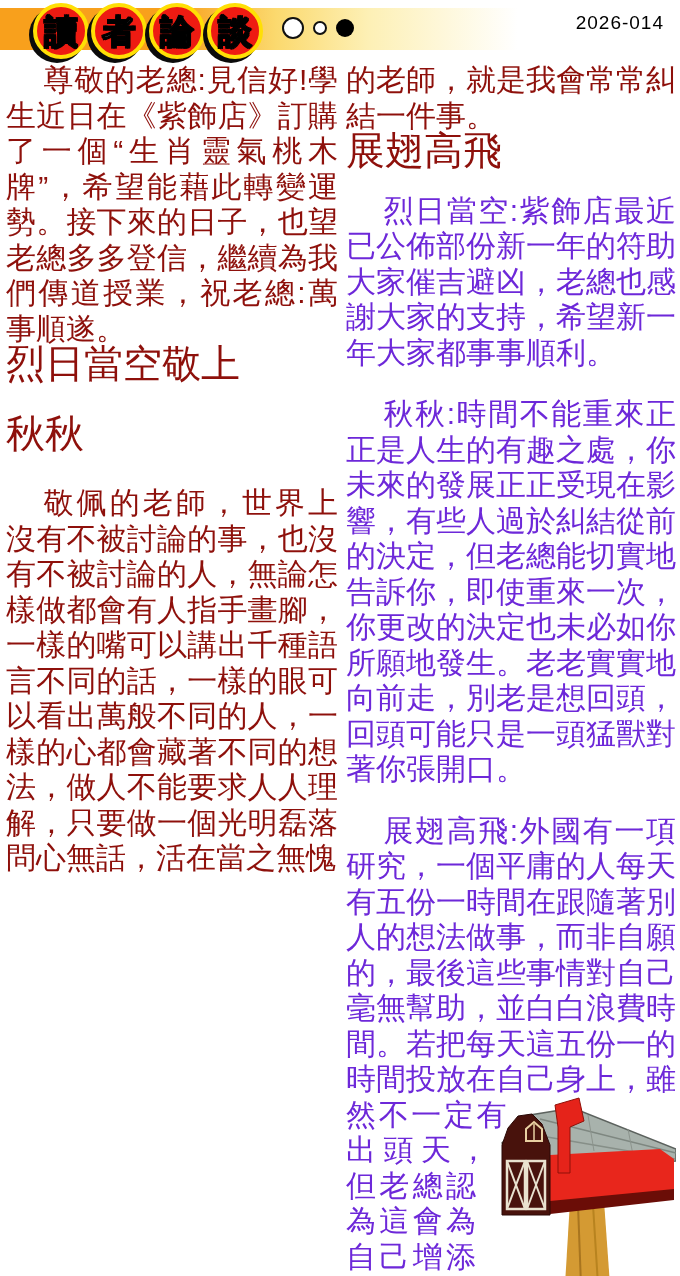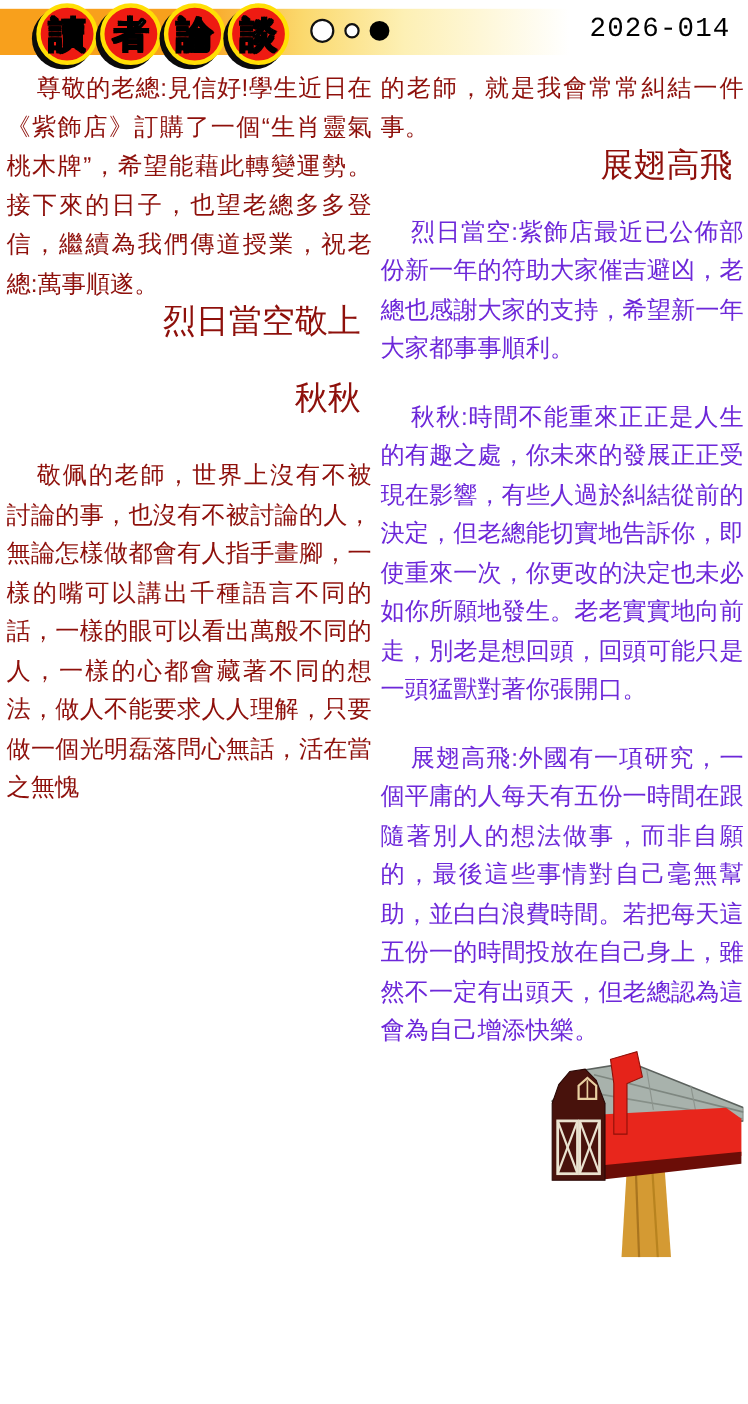--- a/index.html
+++ b/index.html
@@ -13,33 +13,33 @@
   .tc{width:56px;height:56px;box-sizing:border-box;border-radius:50%;
       background:#ee1b12;border:4px solid #ffdf05;box-shadow:-4px 4px 0 #0b0b0b;
       display:flex;align-items:center;justify-content:center;}
   .tc span{font-size:33px;font-weight:bold;color:#ffffff;line-height:1;
       -webkit-text-stroke:1.5px #000;
       text-shadow:1px 1px 0 #000,-1px 1px 0 #000,1px -1px 0 #000,-1px -1px 0 #000;}
   .dots{position:absolute;left:282px;top:12px;height:32px;display:flex;align-items:center;gap:9px;}
   .dot-large{width:22px;height:22px;border:2px solid #111;border-radius:50%;background:#fff;box-sizing:border-box;}
   .dot-small{width:14px;height:14px;border:2px solid #111;border-radius:50%;background:#fff;box-sizing:border-box;}
   .dot-filled{width:18px;height:18px;border-radius:50%;background:#000;}
-  .issue{position:absolute;right:16px;top:12px;font-family:Liberation Mono, monospace;
-         font-size:25px;color:#000;letter-spacing:1px;}
+  .issue{position:absolute;right:16px;top:12px;font-family:Liberation Sans, sans-serif;
+         font-size:19px;color:#000;letter-spacing:1px;}
 
   
   .col{position:absolute;top:62px;height:1214px;overflow:hidden;}
   .col-left{left:6px;width:332px;}
   .col-right{left:346px;width:330px;}
-  .body-text{margin:0;font-size:22px;line-height:35.5px;text-align:justify;
+  .body-text{margin:0;font-size:30px;line-height:35.5px;text-align:justify;
              text-justify:inter-ideograph;text-indent:1.25em;}
   .no-indent{text-indent:0;}
   .red{color:#8e100b;}
   .black{color:#6d28d9;}
-  .sig{margin:0;font-size:30px;line-height:35.5px;text-align:right;padding-right:10px;}
+  .sig{margin:0;font-size:39px;line-height:35.5px;padding-right:10px;}
   .col-left .sig{margin-bottom:34px;}
   .col-right .sig{margin-bottom:24px;}
   .reply{margin-bottom:26px;}
   .reply:last-child{margin-bottom:0;}
 
   
   .mbox-push{float:right;width:0;height:284px;}
   .mbox{float:right;clear:right;width:198px;height:188px;margin-left:2px;
         shape-outside:polygon(46px 0px,198px 0px,198px 188px,0px 188px,0px 96px,28px 52px);
         shape-margin:3px;}

